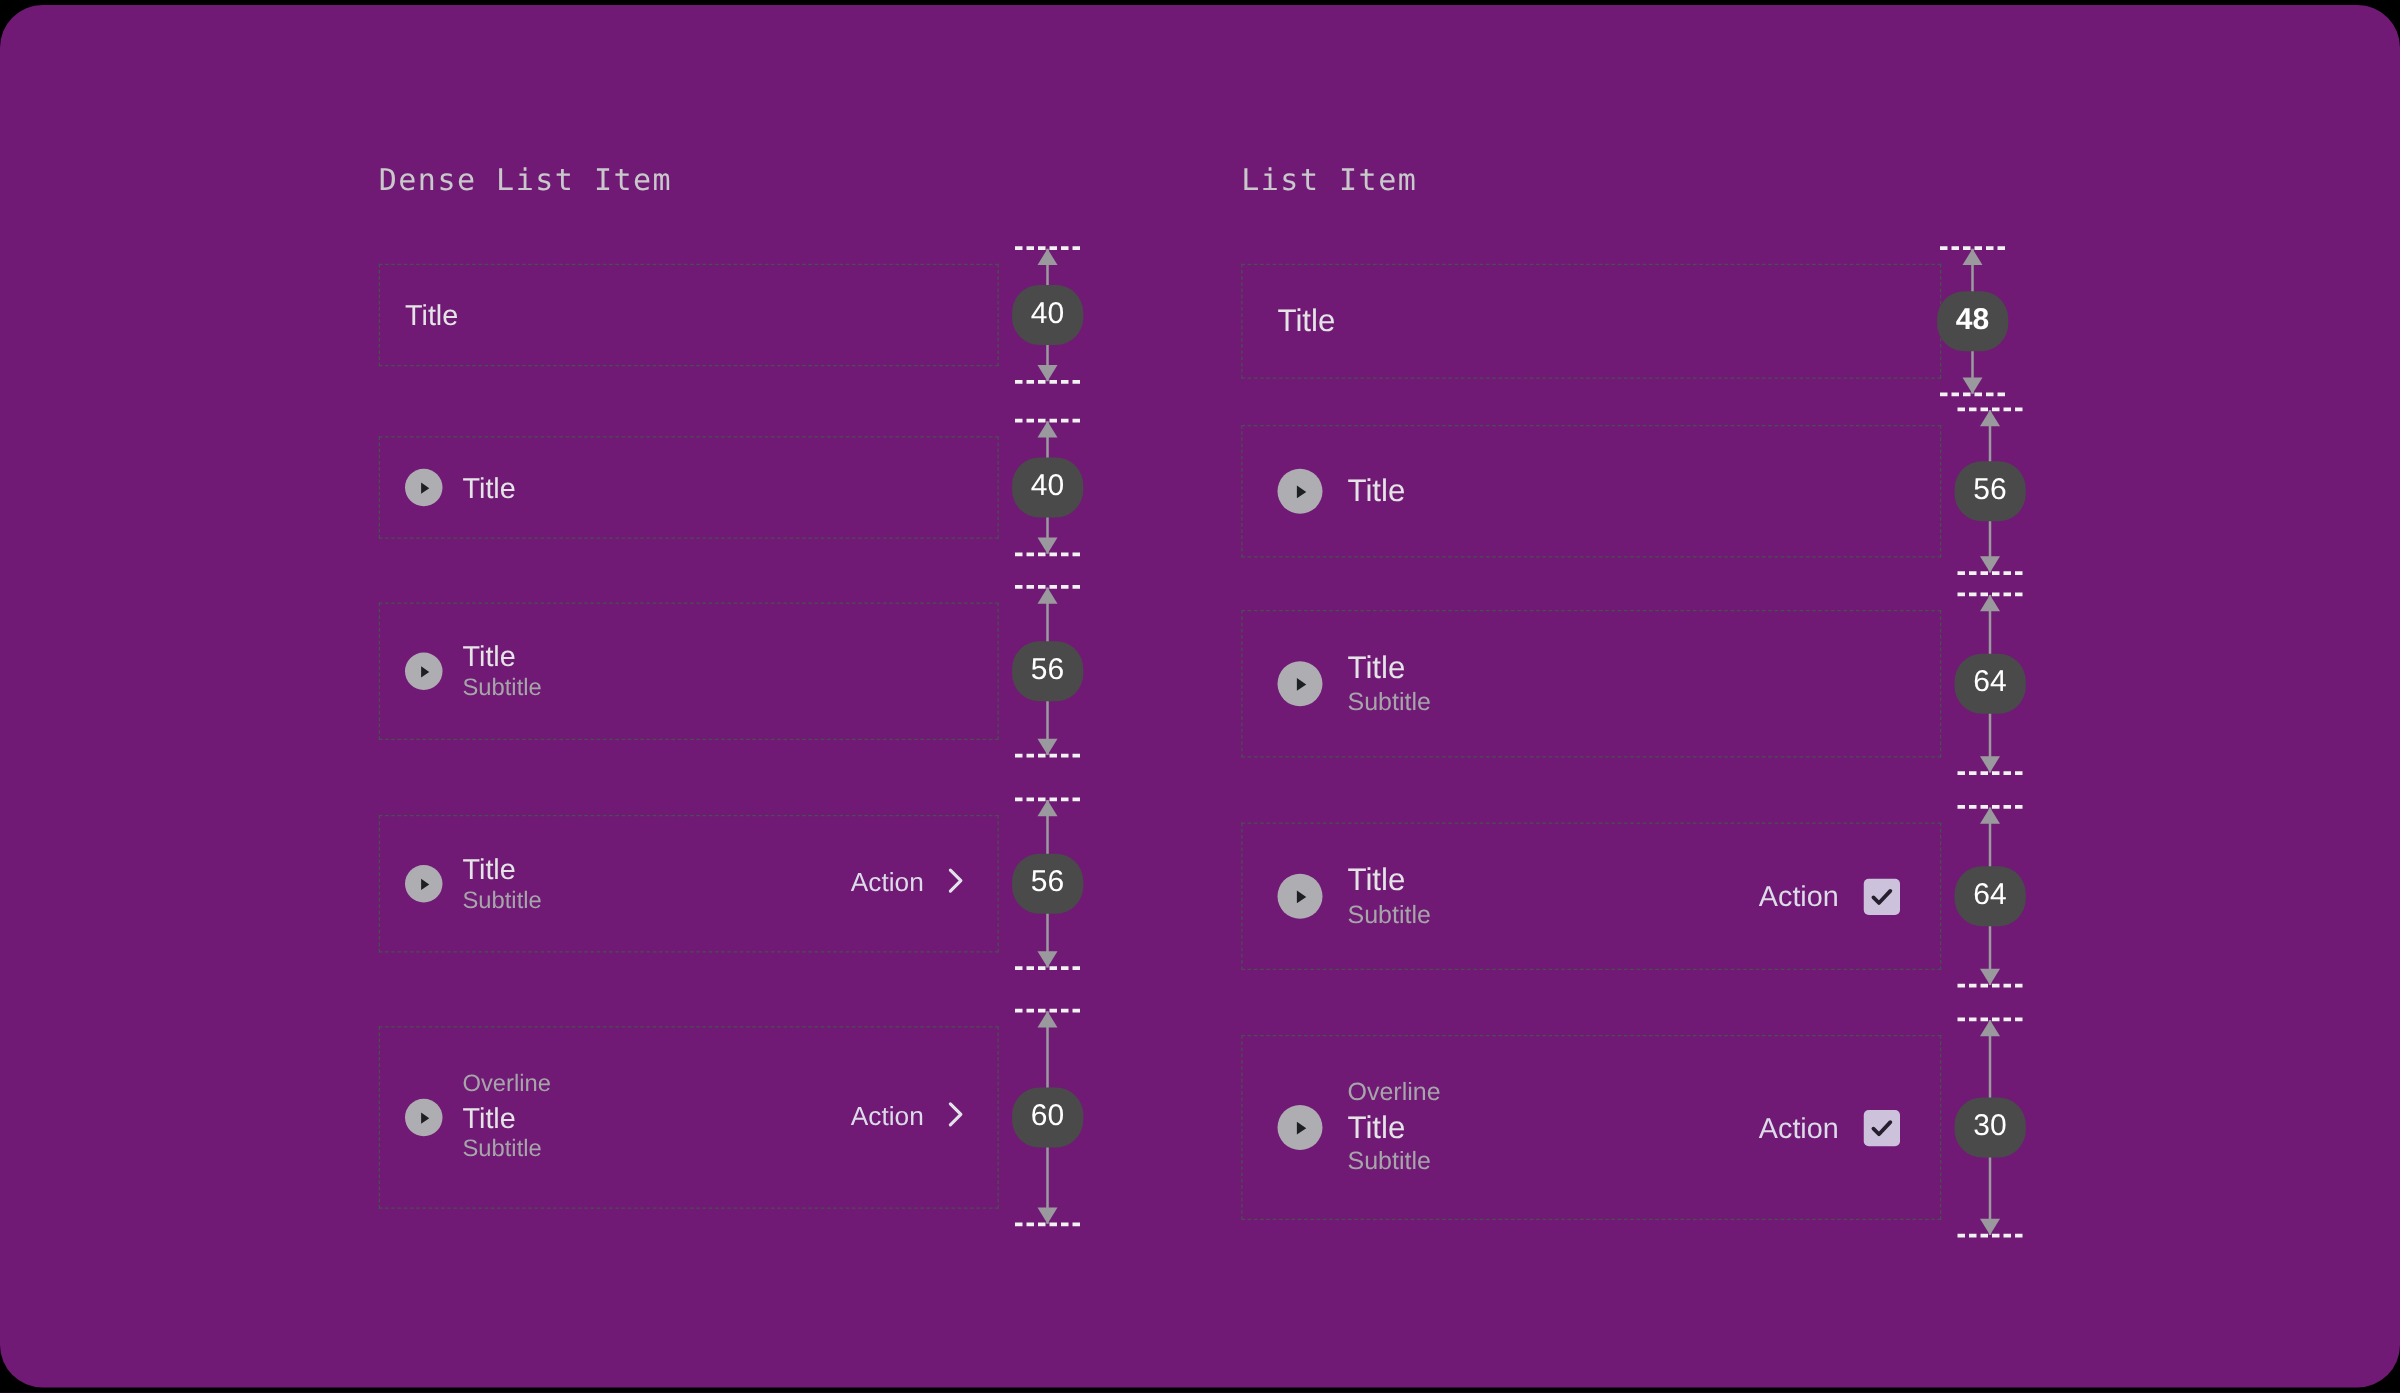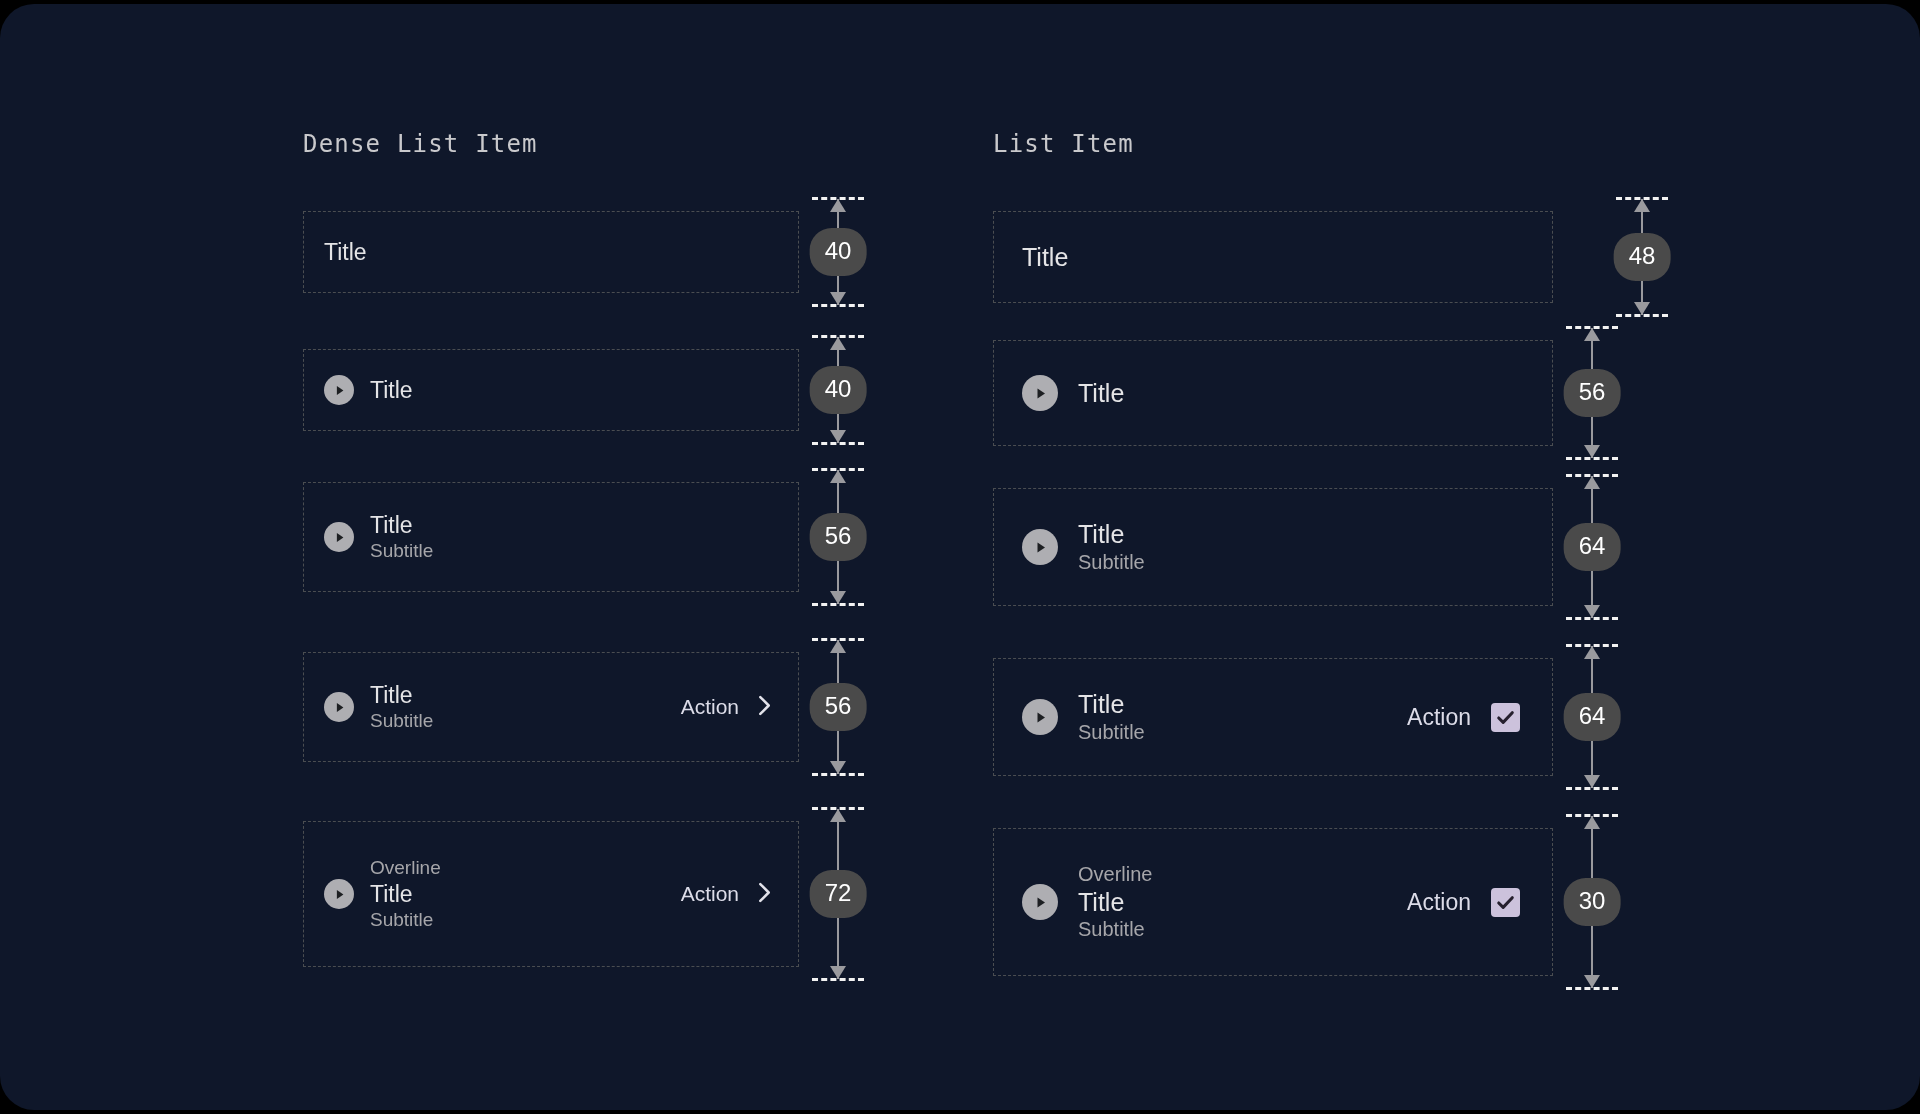--- a/index.html
+++ b/index.html
@@ -12,21 +12,21 @@
   }
   #stage {
     position: relative;
     width: 1920px; height: 1114px;
     background: #000000;
   }
   .card {
     position: absolute;
     left: 0px; top: 4px;
     width: 1920px; height: 1106px;
-    background: #0f172a;
+    background: #701a75;
     border-radius: 34px;
   }
 
   
   .col-header {
     position: absolute;
     font-family: "DejaVu Sans Mono", "Liberation Mono", monospace;
     font-size: 24px;
     letter-spacing: 1.2px;
     color: #C9C9CC;
@@ -274,32 +274,32 @@
                   <path d="M3 2 L11 10 L3 18" fill="none" stroke="#E2E2EA" stroke-width="2.4" stroke-linecap="round" stroke-linejoin="round"></path>
                 </svg></span>
             </div>
           </div>
           <div class="measure" style="left: 812px; width: 52px; top: -14px; height: 174px;">
             <div class="m-cap top"></div>
             <div class="m-cap bot"></div>
             <div class="m-axis"></div>
             <div class="m-arrow up"></div>
             <div class="m-arrow dn"></div>
-            <div class="m-badge">72</div>
+            <div class="m-badge">60</div>
           </div>
         </div>
       </div>
     <div class="column" id="col-1">
         <div class="spec-row" style="left: 0px; top: 207px;">
           <div class="listbox" style="left: 993px; width: 560px; height: 92px; padding-left: 28px;">
             <div class="li-text">
               <div class="li-title" style="font-size: 25px;">Title</div>
             </div>
           </div>
-          <div class="measure" style="left: 1616px; width: 52px; top: -14px; height: 120px;">
+          <div class="measure" style="left: 1552px; width: 52px; top: -14px; height: 120px; font-weight: bold;">
             <div class="m-cap top"></div>
             <div class="m-cap bot"></div>
             <div class="m-axis"></div>
             <div class="m-arrow up"></div>
             <div class="m-arrow dn"></div>
             <div class="m-badge">48</div>
           </div>
         </div>
         <div class="spec-row" style="left: 0px; top: 336px;">
           <div class="listbox" style="left: 993px; width: 560px; height: 106px; padding-left: 28px;">

